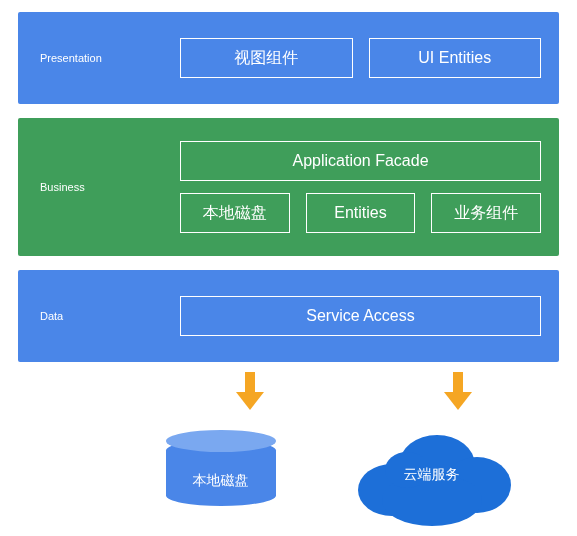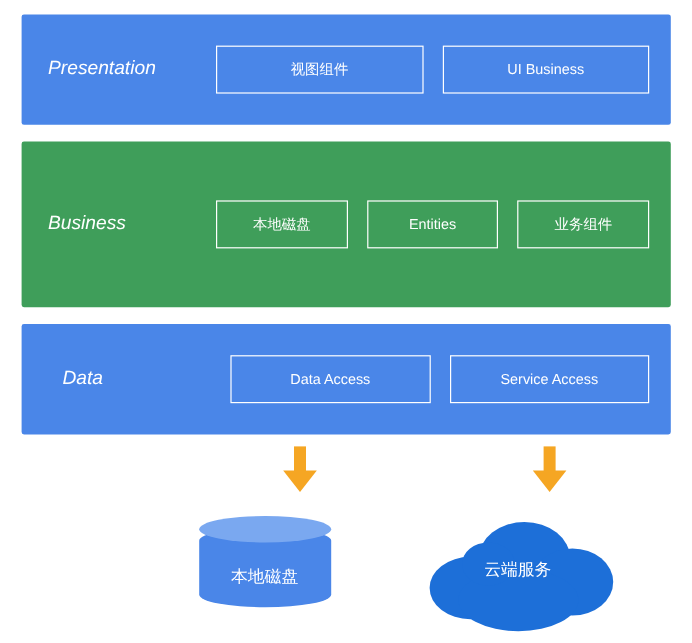--- a/index.html
+++ b/index.html
@@ -12,42 +12,41 @@
   }
   .layer {
     width: 100%;
     display: flex;
     align-items: center;
     border-radius: 2px;
     margin-bottom: 14px;
   }
   .layer-presentation { background: #4a86e8; height: 92px; }
   .layer-business     { background: #3f9e5a; height: 138px; }
-  .layer-data         { background: #4a86e8; height: 92px; padding-left: 12px; }
+  .layer-data         { background: #4a86e8; height: 92px; }
   .layer-label {
     color: #fff;
-    font-size: 16px;
+    font-size: 11px;
     padding-left: 22px;
     white-space: nowrap;
     width: 162px;
-    font-style: italic;
   }
   .layer-content {
     flex: 1;
     display: flex;
     flex-direction: column;
     gap: 12px;
     padding-right: 18px;
   }
   .row { display: flex; gap: 16px; }
   .box {
     flex: 1;
     border: 1px solid #fff;
     color: #fff;
-    font-size: 12px;
+    font-size: 16px;
     height: 40px;
     display: flex;
     align-items: center;
     justify-content: center;
     text-align: left;
   }
   .box.full { width: 100%; }
   .arrow-row {
     display: flex;
     justify-content: center;
@@ -129,41 +128,43 @@
   }
 </style>
 </head>
 <body>
 
 <div class="layer layer-presentation">
   <div class="layer-label">Presentation</div>
   <div class="layer-content">
     <div class="row">
       <div class="box">视图组件</div>
-      <div class="box">UI Business</div>
+      <div class="box">UI Entities</div>
     </div>
   </div>
 </div>
 
 <div class="layer layer-business">
   <div class="layer-label">Business</div>
   <div class="layer-content">
+    <div class="row">
+      <div class="box full">Application Facade</div>
+    </div>
     <div class="row">
       <div class="box">本地磁盘</div>
       <div class="box">Entities</div>
       <div class="box">业务组件</div>
     </div>
   </div>
 </div>
 
 <div class="layer layer-data">
   <div class="layer-label">Data</div>
   <div class="layer-content">
     <div class="row">
-      <div class="box">Data Access</div>
       <div class="box">Service Access</div>
     </div>
   </div>
 </div>
 
 <div class="arrow-row" style="padding-left:130px;">
   <div class="arrow">
     <div class="shaft"></div>
       <div class="head"></div>
   </div>

